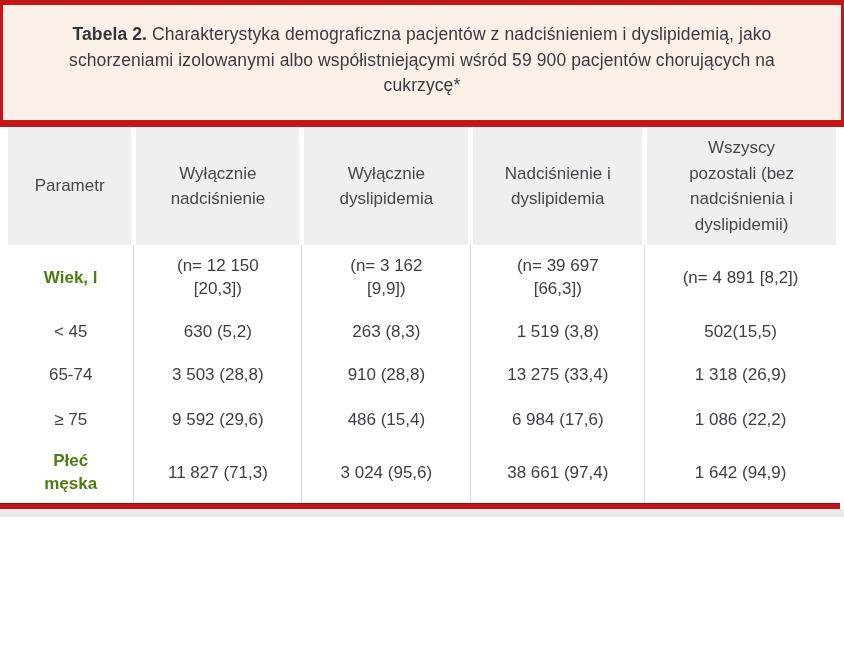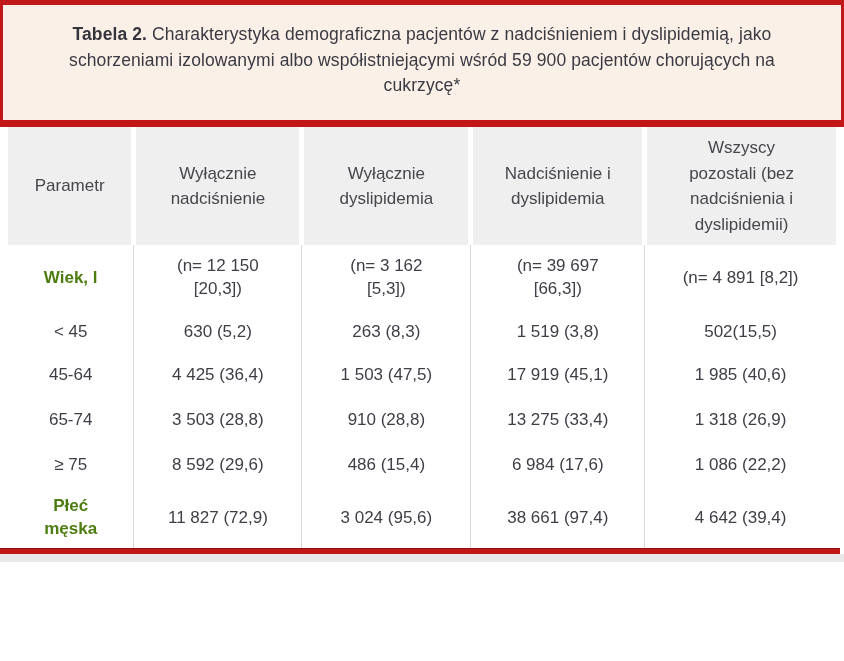--- a/index.html
+++ b/index.html
@@ -138,60 +138,53 @@
 nadciśnienia i
 dyslipidemii)</th>
         </tr>
       </thead>
       <tbody>
         <tr class="r0 emph">
           <td>Wiek, l</td>
           <td>(n= 12 150
 [20,3])</td>
           <td>(n= 3 162
-[5,3])</td>
+[9,9])</td>
           <td>(n= 39 697
 [66,3])</td>
           <td>(n= 4 891 [8,2])</td>
         </tr>
         <tr class="r1">
           <td>&lt; 45</td>
           <td>630 (5,2)</td>
           <td>263 (8,3)</td>
           <td>1 519 (3,8)</td>
           <td>502(15,5)</td>
         </tr>
-        <tr class="r2">
-          <td>45-64</td>
-          <td>4 425 (36,4)</td>
-          <td>1 503 (47,5)</td>
-          <td>17 919 (45,1)</td>
-          <td>1 985 (40,6)</td>
-        </tr>
         <tr class="r3">
           <td>65-74</td>
           <td>3 503 (28,8)</td>
           <td>910 (28,8)</td>
           <td>13 275 (33,4)</td>
           <td>1 318 (26,9)</td>
         </tr>
         <tr class="r4">
           <td>≥ 75</td>
-          <td>8 592 (29,6)</td>
+          <td>9 592 (29,6)</td>
           <td>486 (15,4)</td>
           <td>6 984 (17,6)</td>
           <td>1 086 (22,2)</td>
         </tr>
         <tr class="r6 emph">
           <td>Płeć
 męska</td>
-          <td>11 827 (72,9)</td>
+          <td>11 827 (71,3)</td>
           <td>3 024 (95,6)</td>
           <td>38 661 (97,4)</td>
-          <td>4 642 (39,4)</td>
+          <td>1 642 (94,9)</td>
         </tr>
       </tbody>
     </table>
   </div>
 
   <div class="bottom-bar"></div>
   <div class="bottom-strip"></div>
 
 </div>
 

